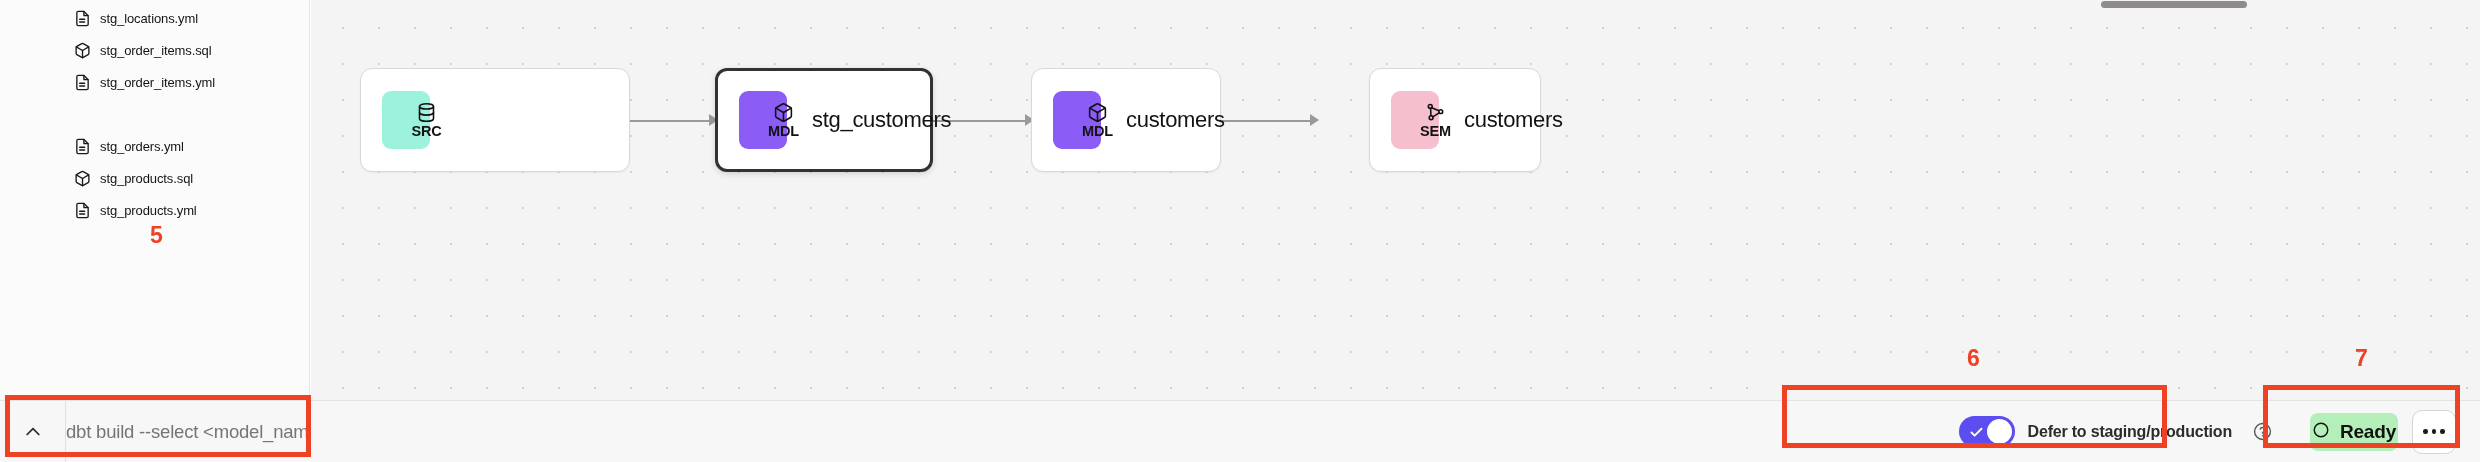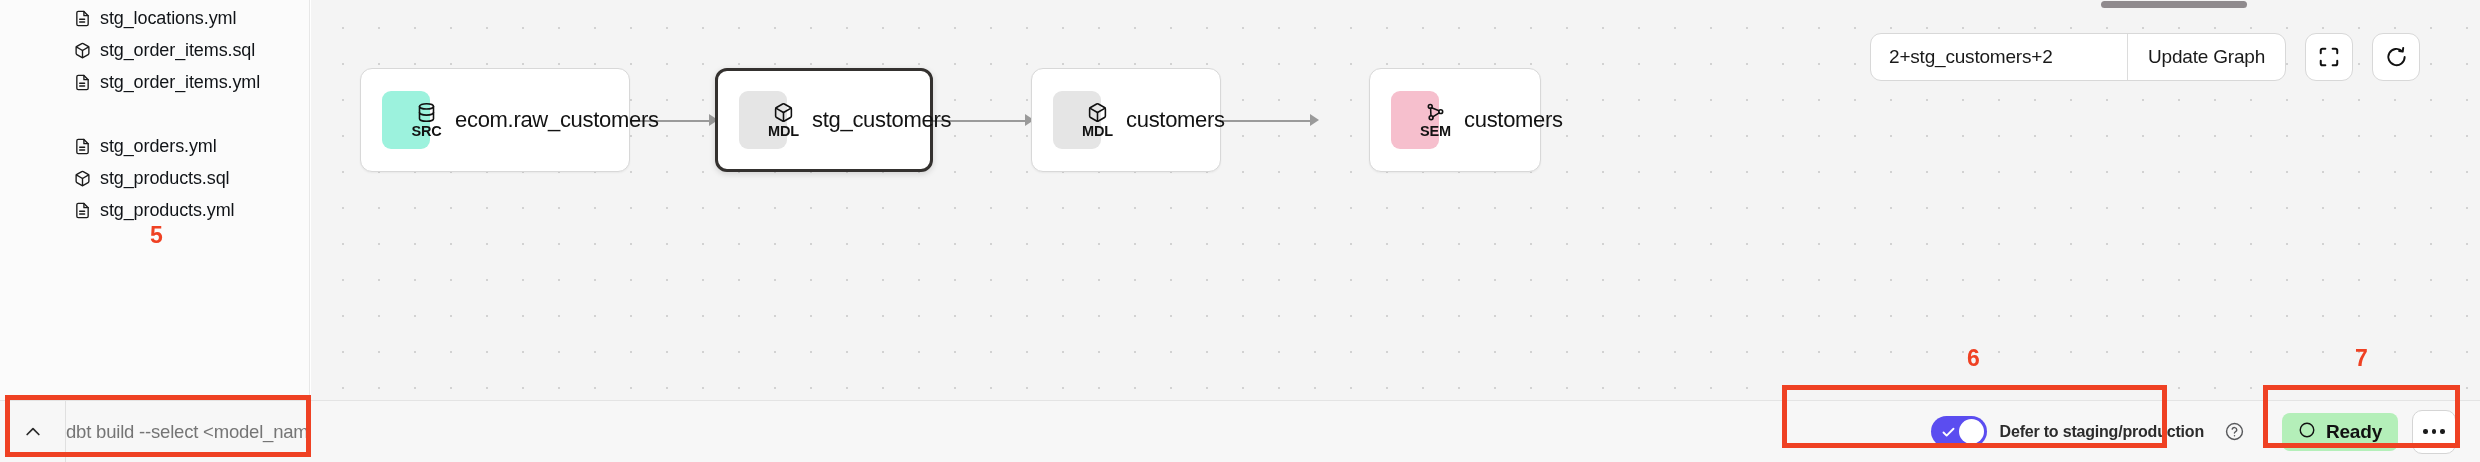--- a/index.html
+++ b/index.html
@@ -24,21 +24,21 @@
     display: flex; align-items: center;
     padding-left: 74px;
     cursor: pointer;
   }
   .file-icon {
     width: 17px; height: 17px; margin-right: 9px;
     flex: 0 0 auto; display: flex; align-items: center; justify-content: center;
   }
   .file-icon svg { display: block; }
   .file-label {
-    font-size: 18px; color: #111418; letter-spacing: -0.1px;
+    font-size: 13px; color: #111418; letter-spacing: -0.1px;
     white-space: nowrap;
   }
 
   
   #canvas {
     position: absolute; left: 311px; top: 0;
     width: 2169px; height: 400px;
     background-color: #f4f4f4;
     background-image: radial-gradient(circle, #d2d2d2 1.1px, transparent 1.2px);
     background-size: 36px 36px;
@@ -79,21 +79,21 @@
     align-items: center; justify-content: center;
     flex: 0 0 auto;
     padding-left: 41px;
   }
   .node-badge svg { display: block; margin-bottom: 1px; }
   .badge-text {
     font-size: 14.5px; font-weight: 600; color: #121212;
     letter-spacing: -0.2px; line-height: 1;
   }
   .badge-src { background: #9cf2dd; }
-  .badge-mdl { background: #e5e5e5; }
+  .badge-mdl { background: #8b5cf6; }
   .badge-sem { background: #f6bfcd; }
   .node-label {
     margin-left: 25px;
     font-size: 22px; color: #131313; letter-spacing: -0.3px;
     white-space: nowrap;
   }
 
   
   .edge { position: absolute; height: 2px; background: #9a9a9a; }
   .arrow-head {
@@ -184,21 +184,21 @@
     position: absolute; left: 10px; top: 9px;
   }
   #defer-label {
     font-size: 16px; font-weight: 600; color: #2c2c2c; letter-spacing: -0.2px;
     white-space: nowrap;
   }
   #defer-help { margin-left: 8px; display: flex; align-items: center; cursor: pointer; }
   #status-badge {
     display: flex; align-items: center; gap: 10px;
     background: #b4efb9; border-radius: 8px;
-    height: 38px; padding: 0 16px;
+    height: 38px; padding: 0 2px;
     margin-right: 14px; cursor: pointer;
   }
   #status-text {
     font-size: 19px; font-weight: 700; color: #111111; letter-spacing: -0.2px;
   }
   #more-btn {
     width: 44px; height: 44px; border-radius: 10px;
     background: #ffffff; border: 1px solid #d5d5d5;
     display: flex; align-items: center; justify-content: center;
     gap: 4px; cursor: pointer;
@@ -304,21 +304,20 @@
       <div class="node-badge badge-src">
         <span>
           <svg width="21" height="21" viewBox="0 0 24 24" fill="none" stroke="#111111" stroke-width="1.8" stroke-linecap="round" stroke-linejoin="round">
               <ellipse cx="12" cy="5" rx="8" ry="3"></ellipse>
               <path d="M4 5v14c0 1.66 3.58 3 8 3s8-1.34 8-3V5"></path>
               <path d="M4 12c0 1.66 3.58 3 8 3s8-1.34 8-3"></path>
             </svg>
         </span>
         <span class="badge-text">SRC</span>
       </div>
-      <span class="node-label">ecom.raw_customers</span>
     </div>
 
     <div class="node selected" style="left:404px; top:68px; width:218px;">
       <div class="node-badge badge-mdl">
         <span>
           <svg width="21" height="21" viewBox="0 0 24 24" fill="none" stroke="#111111" stroke-width="1.8" stroke-linecap="round" stroke-linejoin="round">
               <path d="M21 16V8a2 2 0 0 0-1-1.73l-7-4a2 2 0 0 0-2 0l-7 4A2 2 0 0 0 3 8v8a2 2 0 0 0 1 1.73l7 4a2 2 0 0 0 2 0l7-4A2 2 0 0 0 21 16z"></path>
               <polyline points="3.27 6.96 12 12.01 20.73 6.96"></polyline>
               <line x1="12" y1="22.08" x2="12" y2="12"></line>
             </svg>
@@ -357,40 +356,20 @@
         <span class="badge-text">SEM</span>
       </div>
       <span class="node-label">customers</span>
     </div>
   </div>
 
   <div id="h-scrollbar">
     <div id="h-scroll-thumb"></div>
   </div>
 
-  <div id="graph-toolbar">
-    <div class="toolbar-group">
-      <input id="graph-selector-input" type="text" value="2+stg_customers+2" style="">
-      <button id="update-graph-btn">Update Graph</button>
-    </div>
-    <div class="icon-btn">
-      <svg width="22" height="22" viewBox="0 0 24 24" fill="none" stroke="#111111" stroke-width="2.2" stroke-linecap="round" stroke-linejoin="round">
-          <path d="M8 3H5a2 2 0 0 0-2 2v3"></path>
-          <path d="M16 3h3a2 2 0 0 1 2 2v3"></path>
-          <path d="M8 21H5a2 2 0 0 1-2-2v-3"></path>
-          <path d="M16 21h3a2 2 0 0 0 2-2v-3"></path>
-        </svg>
-    </div>
-    <div class="icon-btn">
-      <svg width="23" height="23" viewBox="0 0 24 24" fill="none" stroke="#111111" stroke-width="2" stroke-linecap="round" stroke-linejoin="round">
-          <path d="M20.5 11.5a8.5 8.5 0 1 1-2.6-6.1"></path>
-          <polyline points="19 2 18.5 5.8 14.7 5.2"></polyline>
-        </svg>
-    </div>
-  </div>
 
   <div id="bottom-bar">
     <div id="cmd-collapse">
       <svg width="20" height="20" viewBox="0 0 24 24" fill="none" stroke="#2b2b2b" stroke-width="2.1" stroke-linecap="round" stroke-linejoin="round">
           <polyline points="5 15 12 8 19 15"></polyline>
         </svg>
     </div>
     <div id="cmd-input-wrap">
       <input id="cmd-input" type="text" placeholder="dbt build --select &lt;model_name&gt;" style="">
     </div>

